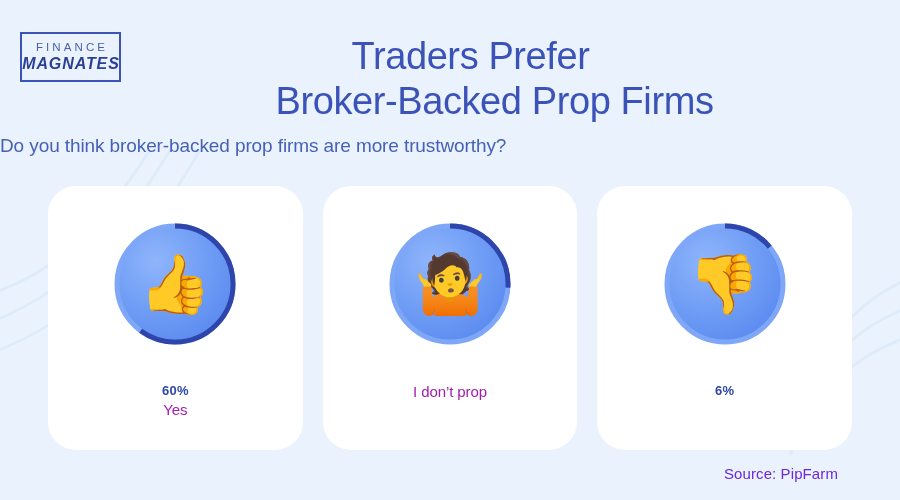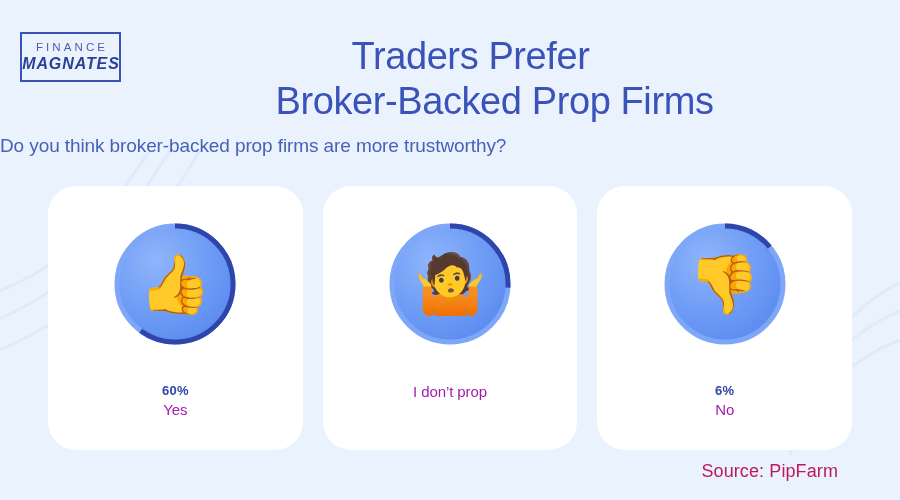--- a/index.html
+++ b/index.html
@@ -101,22 +101,22 @@
   }
   .lbl {
     display:block;
     font-size:15px; font-weight:400;
     color:#a21caf; letter-spacing:-0.1px;
     line-height:1.35;
   }
 
   #source {
     position:absolute; right:62px; bottom:18px;
-    font-size:18px; font-weight:400;
-    color:#be185d; letter-spacing:0.1px;
+    font-size:15px; font-weight:400;
+    color:#6d28d9; letter-spacing:0.1px;
   }
 </style>
 </head>
 <body>
 
 <div id="stage">
 
   <svg class="bg-art" viewBox="0 0 900 500" preserveAspectRatio="none">
     <g stroke="#dbeafb" stroke-width="3" fill="none" opacity="0.85">
       <path d="M -30 330 C 60 300 110 250 170 150"></path>
@@ -198,21 +198,20 @@
             </radialGradient>
           </defs>
           <circle cx="65" cy="65" r="58" fill="url(#gN)"></circle>
           <circle cx="65" cy="65" r="58" fill="none" stroke="#7ea7f7" stroke-width="5"></circle>
           <circle class="arc" cx="65" cy="65" r="58" fill="none" stroke="#2e45ab" stroke-width="5" stroke-linecap="butt" transform="rotate(-90 65 65)" stroke-dasharray="51.01946469429825 364.424747816416"></circle>
         </svg>
         <div class="emoji">👎</div>
       </div>
       <div class="stat">
         <span class="pct">6%</span>
-        <span class="lbl">No</span>
       </div>
     </div>
 
   </div>
 
   <div id="source">Source: PipFarm</div>
 
 </div>
 
 </body></html>

